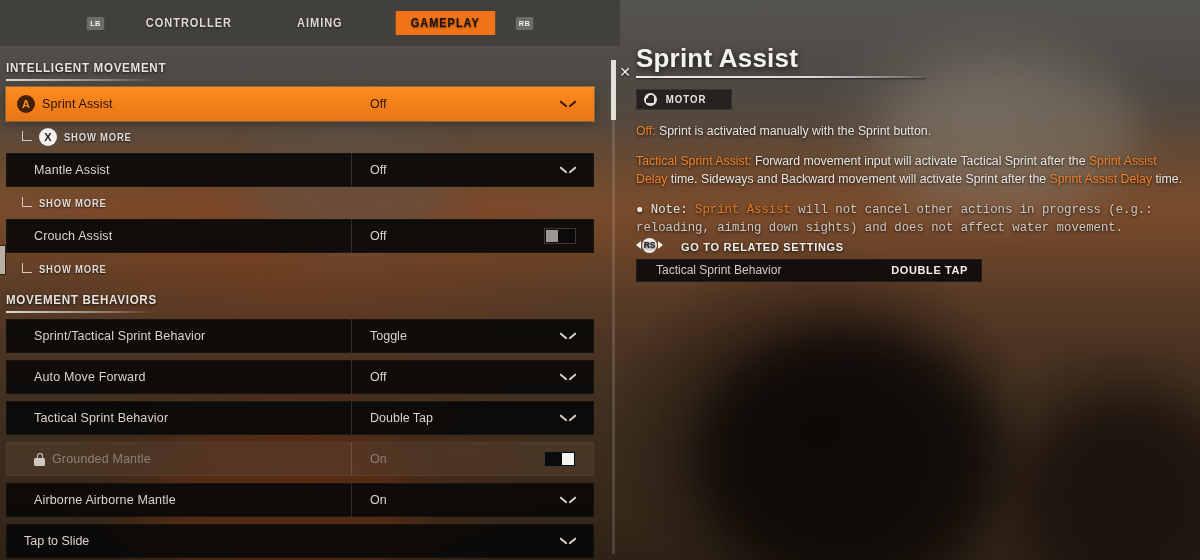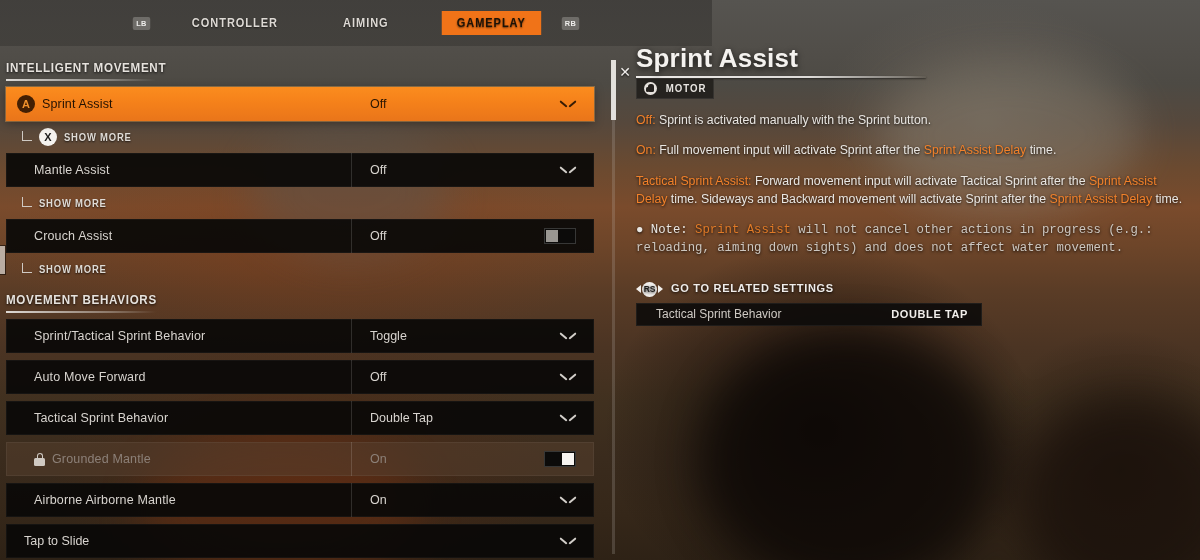--- a/index.html
+++ b/index.html
@@ -24,21 +24,21 @@
         #56483c 22%, #6b4a30 30%, #7a4b2c 37%,
         #6d4529 44%, #5a3c26 52%, #4b3423 62%,
         #40301f 72%, #3a2b1d 82%, #352719 92%, #2e2216 100%);
     filter: blur(0px);
   }
   #bg-blobs { position: absolute; inset: 0; filter: blur(22px); opacity: .85; }
   .blob { position: absolute; border-radius: 50%; }
 
   
   #topbar {
-    position: absolute; left: 0; top: 0; width: 712px; height: 46px;
+    position: absolute; left: 0; top: 0; width: 620px; height: 46px;
     display: flex; align-items: center; justify-content: center; gap: 0px;
     background: linear-gradient(180deg, rgba(60,58,55,.80), rgba(58,56,52,.62));
   }
   .bumper {
     display: inline-flex; align-items: center; justify-content: center;
     min-width: 19px; height: 13px; padding: 0 3px;
     background: #6e6c68; color: #efeeec;
     border-radius: 2px;
     font-size: 8px; font-weight: bold; letter-spacing: .4px;
     font-family: "Liberation Sans", sans-serif;
@@ -204,22 +204,23 @@
     color: #f4f2ef; font-size: 26px; font-weight: bold; letter-spacing: .2px;
     text-shadow: 0 2px 6px rgba(0,0,0,.75);
     line-height: 1.1;
   }
   #detail-rule {
     margin-top: 3px; width: 290px; height: 2px;
     background: linear-gradient(90deg, rgba(246,244,241,.95) 0%, rgba(246,244,241,.85) 60%, rgba(246,244,241,.25) 92%, rgba(246,244,241,0));
     box-shadow: 0 1px 2px rgba(0,0,0,.5);
   }
   #motor-badge {
+    margin-top: 11px;
     display: inline-flex; align-items: center; gap: 7px;
-    height: 21px; padding: 0 6px 0 8px;
+    height: 21px; padding: 0 24px 0 8px;
     background: rgba(34,31,28,.92);
     box-shadow: inset 0 0 0 1px rgba(255,255,255,.08);
   }
   #motor-badge .txt {
     color: #e8e5e1; font-size: 10.5px; font-weight: bold; letter-spacing: 1.1px;
     text-transform: uppercase; transform: scaleX(.92);
   }
   .hand-ico {
     width: 13px; height: 13px; border-radius: 50%;
     background: #e6e2dd; position: relative; flex: 0 0 13px;
@@ -239,22 +240,22 @@
     color: #e9e6e2; font-size: 12.3px; line-height: 1.45;
     text-shadow: 0 1px 3px rgba(0,0,0,.85);
     max-width: 548px;
   }
   .para.note { color: #cdc7c0; font-family: Liberation Mono, monospace; }
   .hl { color: #f2812a; }
   .hl-dim { color: #e07a27; }
   .bullet { color: #e9e6e2; }
 
   #related-label {
-    margin-top: 24px;
-    display: flex; align-items: flex-start; gap: 8px;
+    margin-top: 0;
+    display: flex; align-items: flex-end; gap: 18px;
     color: #efecea; font-size: 11px; font-weight: bold; letter-spacing: .7px;
     text-transform: uppercase; text-shadow: 0 1px 3px rgba(0,0,0,.85);
   }
   .rs-ico {
     display: inline-flex; align-items: center; gap: 1px;
   }
   .rs-circle {
     width: 15px; height: 15px; border-radius: 50%;
     background: #f2efec; color: #1f1d1b;
     display: inline-flex; align-items: center; justify-content: center;
@@ -435,23 +436,20 @@
   <div id="motor-badge">
     <span class="hand-ico"></span>
     <span class="txt">MOTOR</span>
   </div>
 
 
   <div class="para">
     <span class="hl">Off:</span><span> Sprint is activated manually with the Sprint button.</span>
   </div>
 
-  <div class="para">
-    <span class="hl">On:</span><span> Full movement input will activate Sprint after the </span><span class="hl">Sprint Assist Delay</span><span> time.</span>
-  </div>
 
   <div class="para">
     <span class="hl">Tactical Sprint Assist:</span><span> Forward movement input will activate Tactical Sprint after the </span><span class="hl">Sprint Assist Delay</span><span> time. Sideways and Backward movement will activate Sprint after the </span><span class="hl">Sprint Assist Delay</span><span> time.</span>
   </div>
 
   <div class="para note">
     <span class="bullet">● Note: </span><span class="hl-dim">Sprint Assist</span><span> will not cancel other actions in progress (e.g.: reloading, aiming down sights) and does not affect water movement.</span>
   </div>
 
   <div id="related-label">

